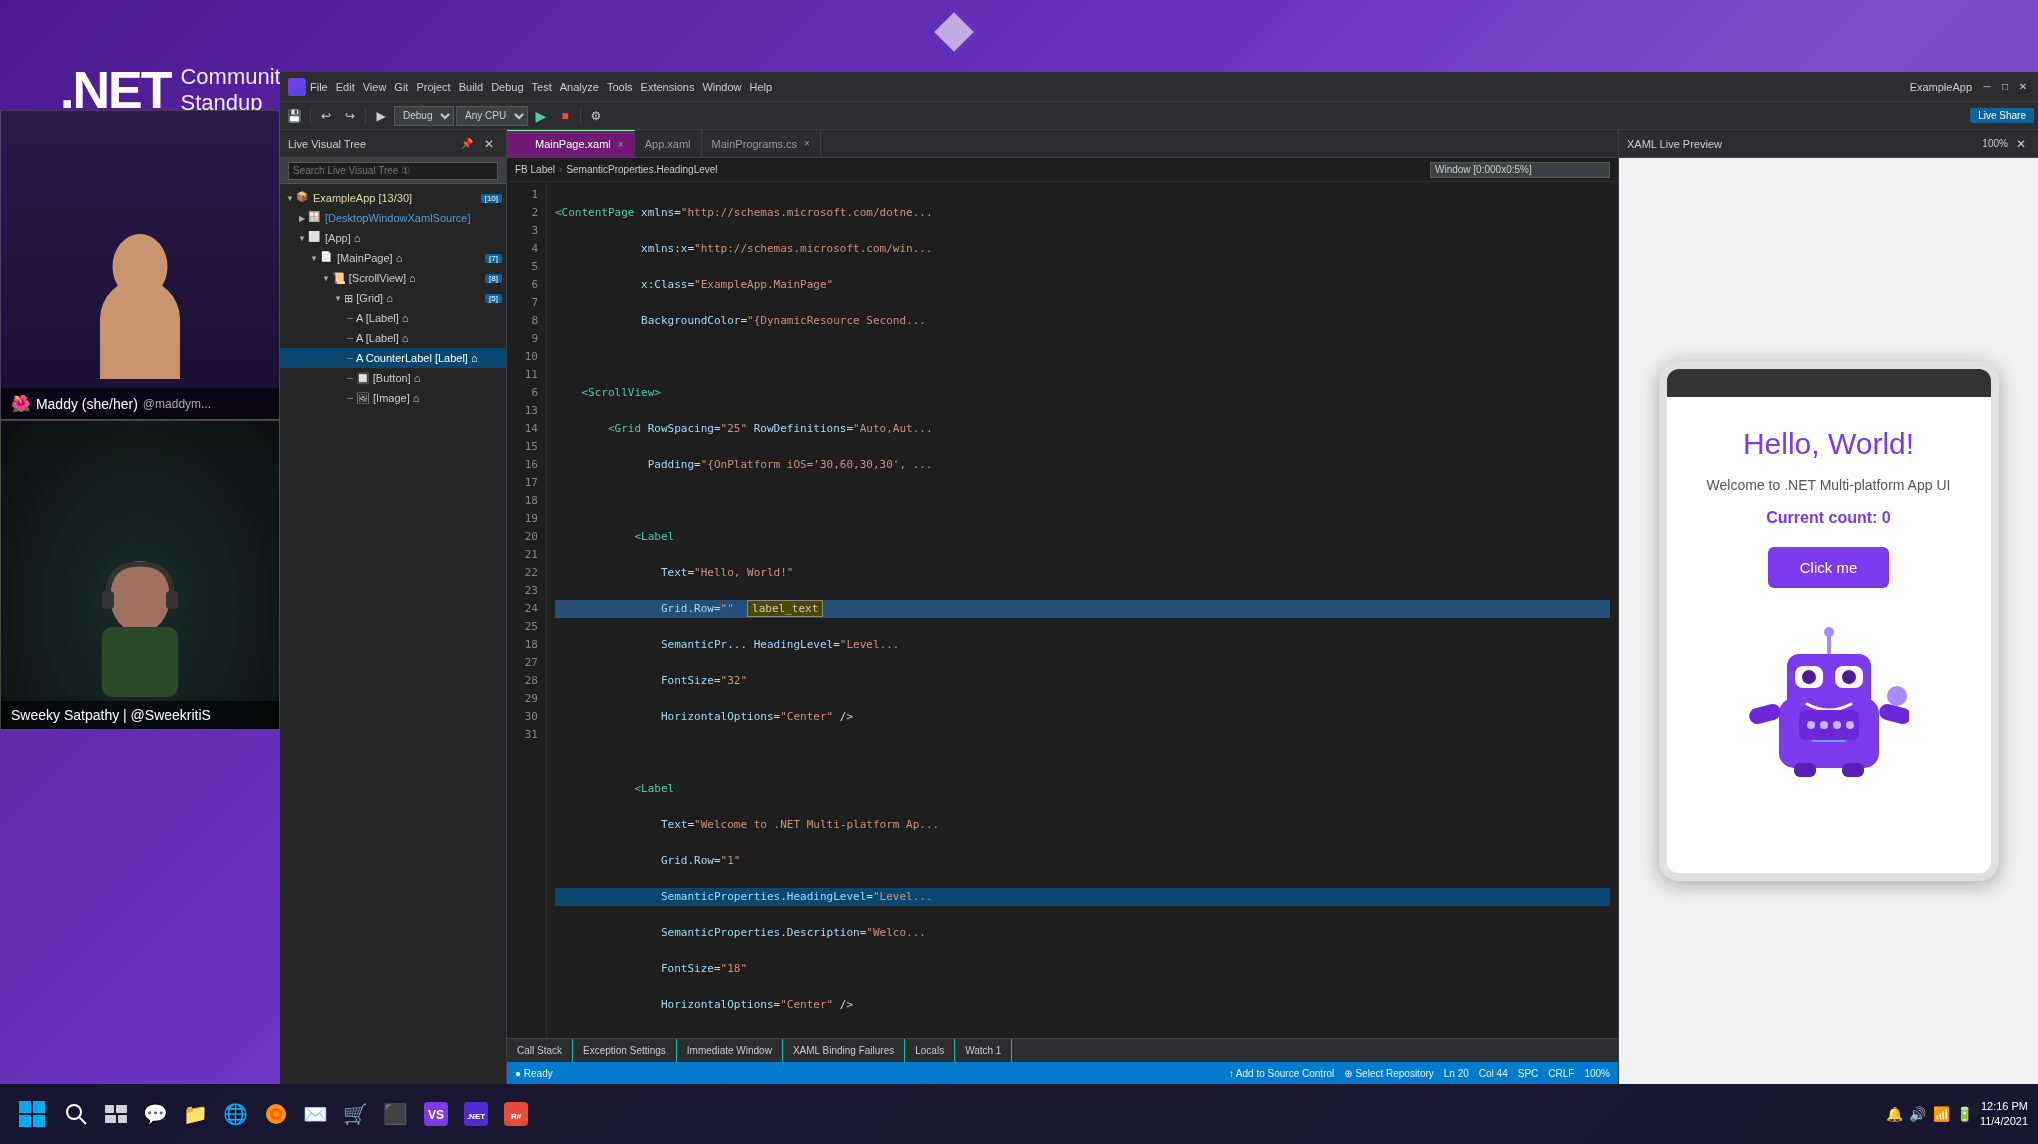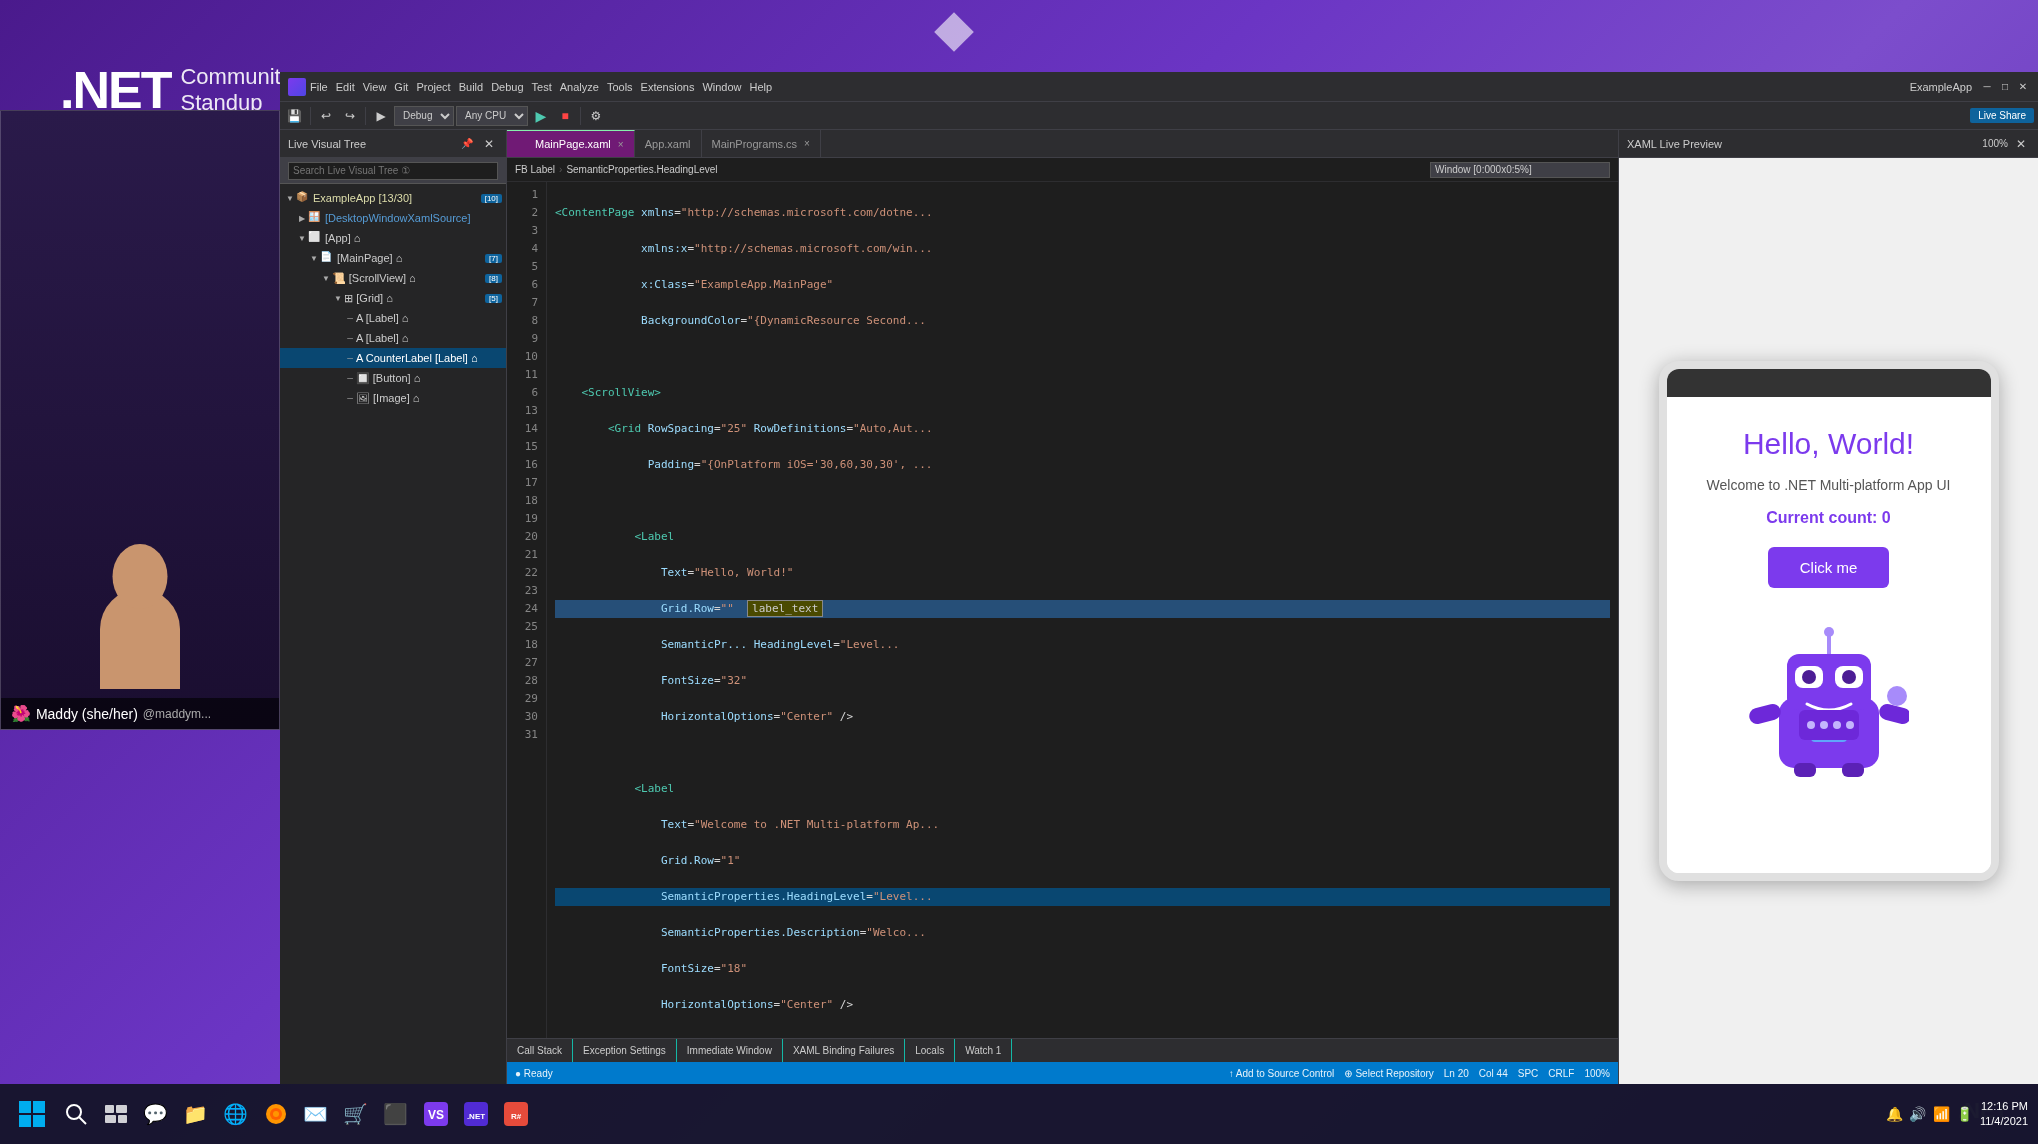--- a/index.html
+++ b/index.html
@@ -672,20 +672,35 @@
 
 <div class="webcam-container">
   <div class="webcam-panel person1">
     <div class="person-silhouette">
       
     </div>
     <div class="person-label">
       <span class="emoji">🌺</span>
       <span>Maddy (she/her)</span>
       <span class="handle">@maddym...</span>
+    </div>
+  </div>
+  <div class="webcam-panel person3">
+    <div class="person-silhouette" style="background: radial-gradient(ellipse at 50% 60%, #1a2a2a 0%, #0d1010 100%);">
+      <svg width="120" height="150" viewBox="0 0 120 150" style="position:absolute;bottom:30px;">
+        <ellipse cx="60" cy="48" rx="30" ry="36" fill="#a07060"></ellipse>
+        <rect x="22" y="78" width="76" height="70" rx="10" fill="#2a4a2a"></rect>
+
+        <path d="M28 45 Q28 15 60 15 Q92 15 92 45" stroke="#333" stroke-width="5" fill="none"></path>
+        <rect x="22" y="42" width="12" height="18" rx="4" fill="#333"></rect>
+        <rect x="86" y="42" width="12" height="18" rx="4" fill="#333"></rect>
+      </svg>
+    </div>
+    <div class="person-label">
+      <span>Sweeky Satpathy | @SweekritiS</span>
     </div>
   </div>
 </div>
 
 <div class="vs-window">
 
   <div class="vs-titlebar">
     <div class="vs-titlebar-icon"></div>
     <span class="vs-menu-item">File</span>
     <span class="vs-menu-item">Edit</span>

